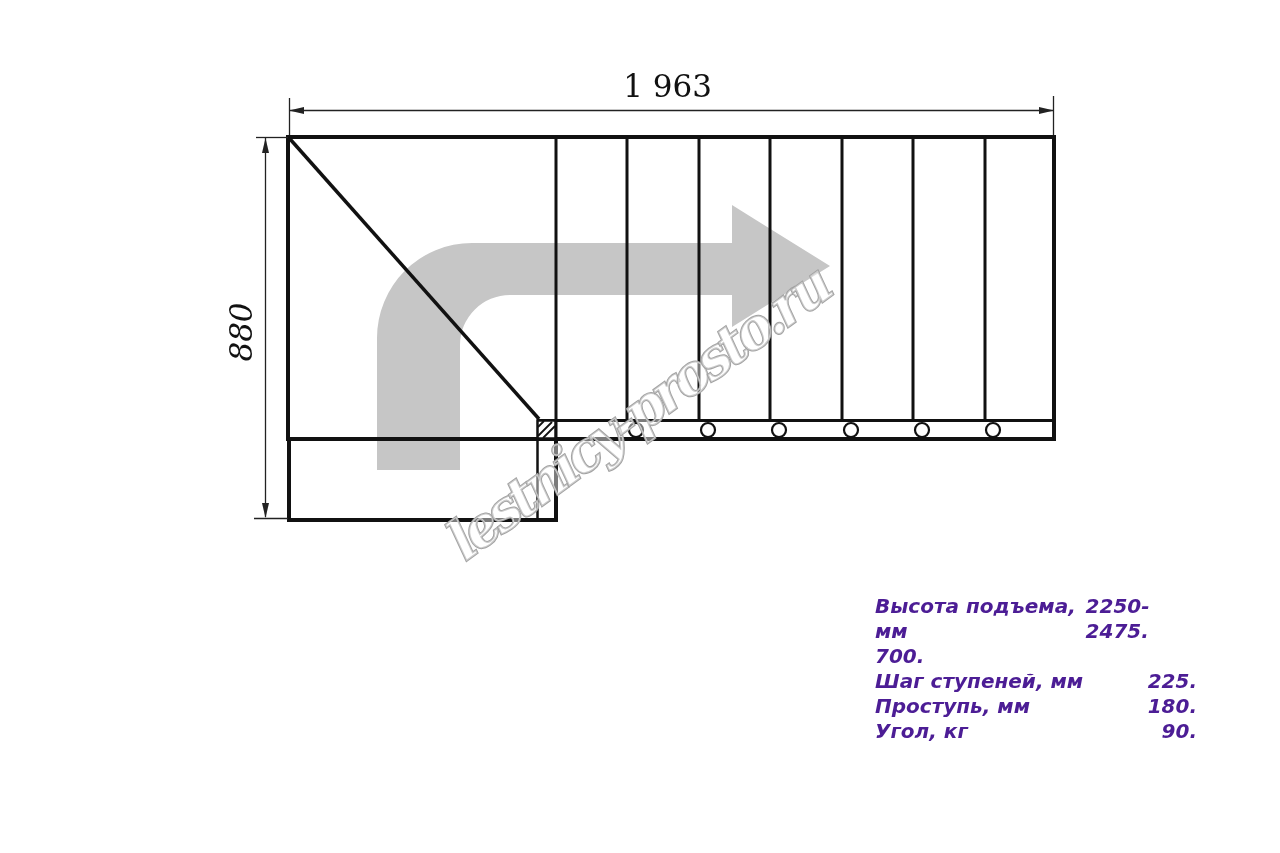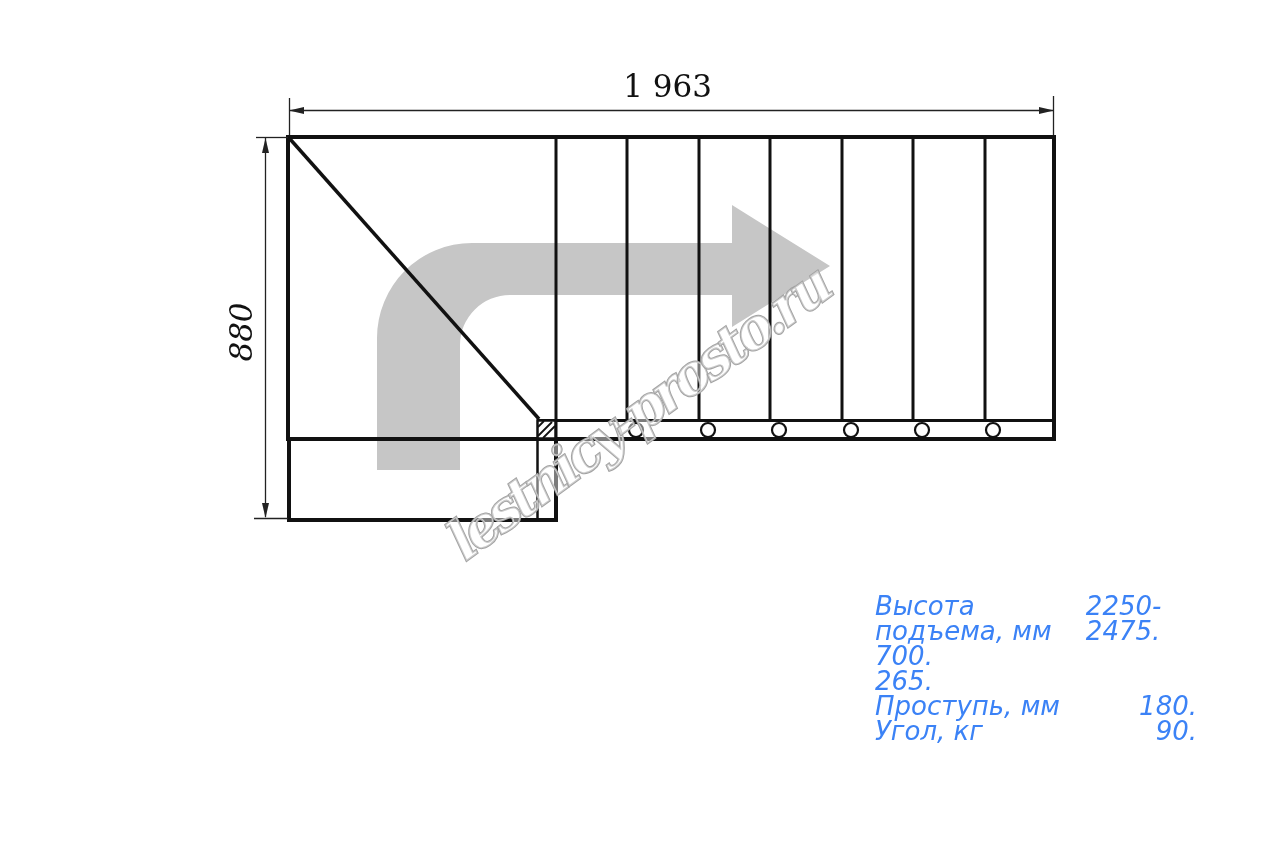--- a/index.html
+++ b/index.html
@@ -23,23 +23,24 @@
   .dim-left{
     left:190px;top:315px;width:100px;height:34px;
     transform:rotate(-90deg);
     font-style:italic;
   }
   .specs{
     position:absolute;
     left:875px;top:594px;width:322px;
     font-family:"DejaVu Sans","Liberation Sans",sans-serif;
     font-style:italic;
-    font-size:26px;
+    font-size:20px;
     line-height:25px;
-    color:#3b82f6;
+    color:#4c1d95;
+    font-weight:bold;
   }
   .spec-row{display:flex;justify-content:space-between;}
   .spec-label{text-align:left;}
   .spec-value{text-align:left;}
 </style>
 </head>
 <body>
 
 <div class="canvas">
 
@@ -109,21 +110,22 @@
 
   <div class="specs">
     <div class="spec-row">
       <span class="spec-label">Высота подъема, мм</span>
       <span class="spec-value">2250-2475.</span>
     </div>
     <div class="spec-row">
       <span class="spec-value">700.</span>
     </div>
     <div class="spec-row">
-      <span class="spec-value">265.</span>
+      <span class="spec-label">Шаг ступеней, мм</span>
+      <span class="spec-value">225.</span>
     </div>
     <div class="spec-row">
       <span class="spec-label">Проступь, мм</span>
       <span class="spec-value">180.</span>
     </div>
     <div class="spec-row">
       <span class="spec-label">Угол, кг</span>
       <span class="spec-value">90.</span>
     </div>
   </div>

